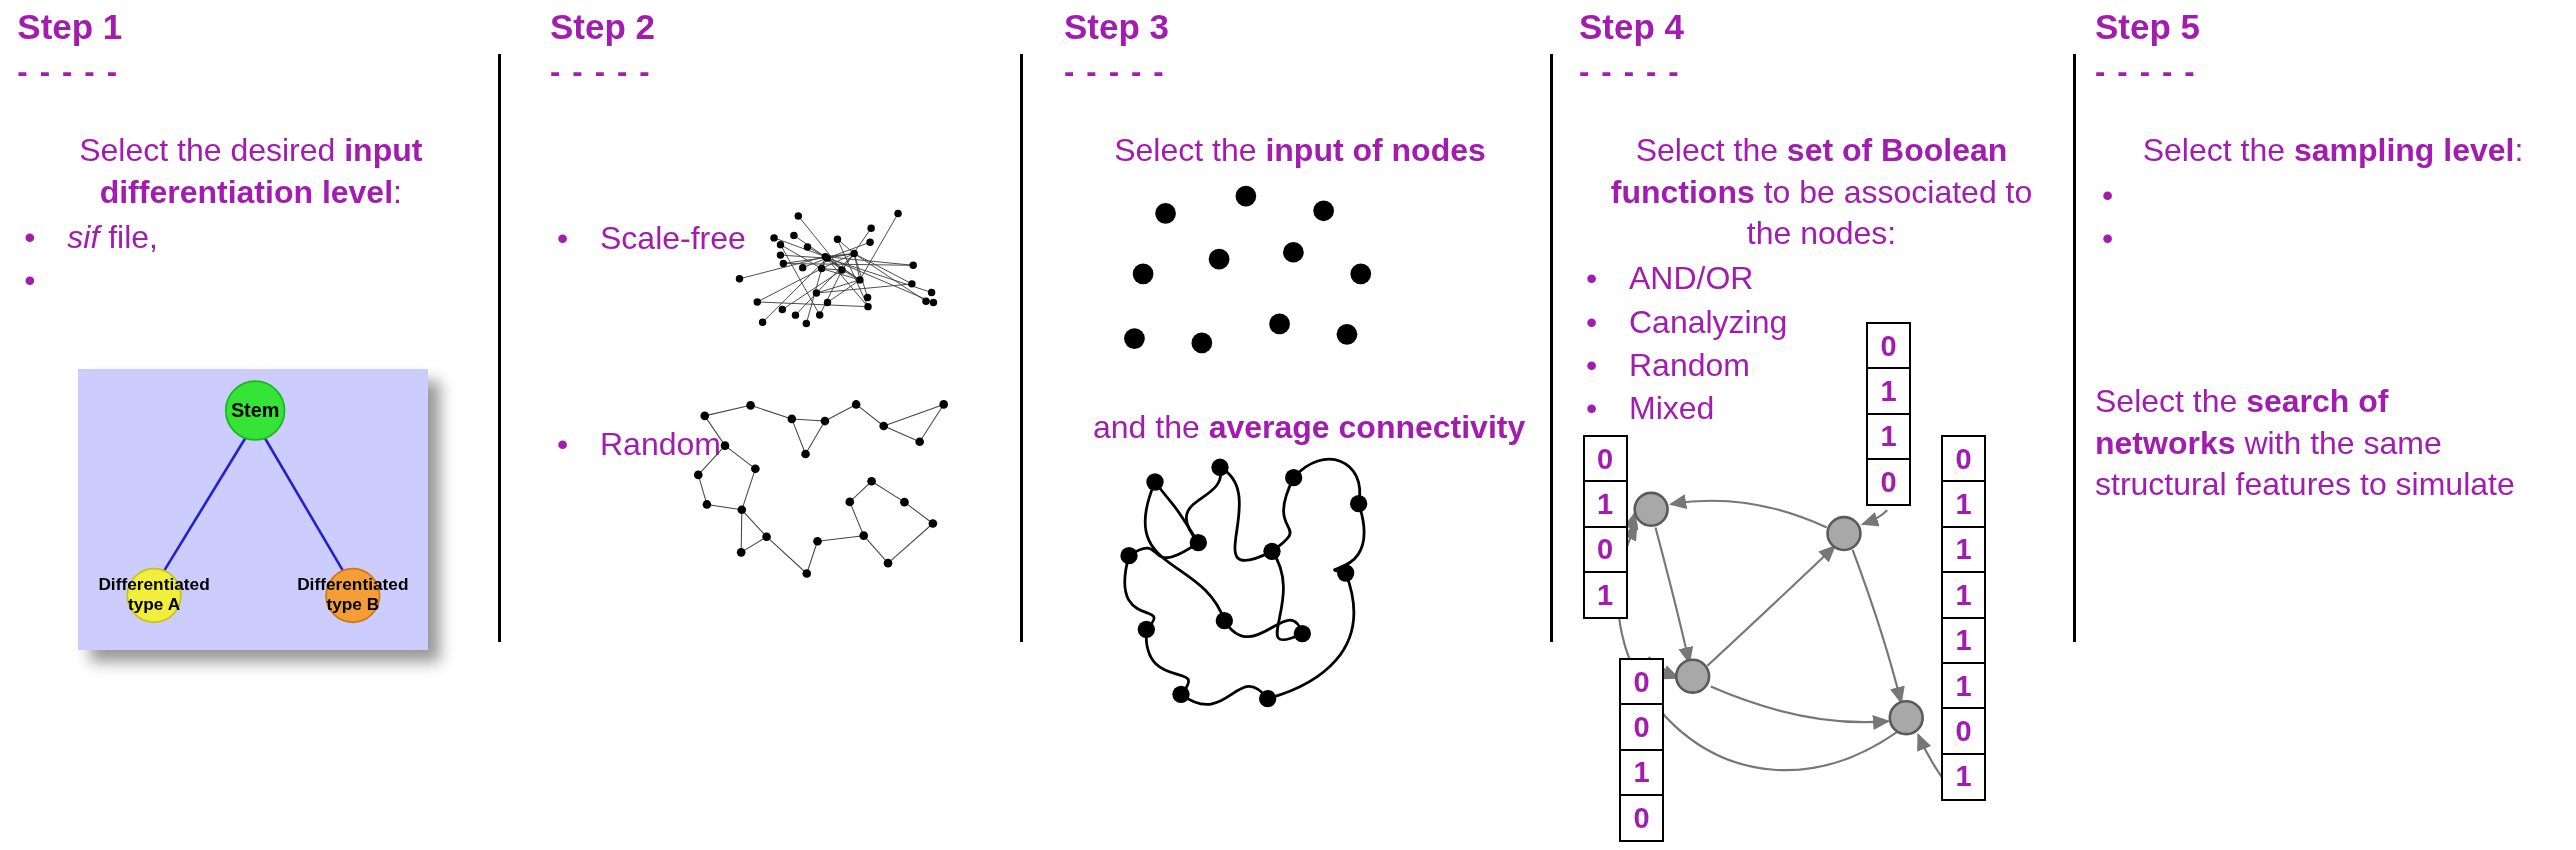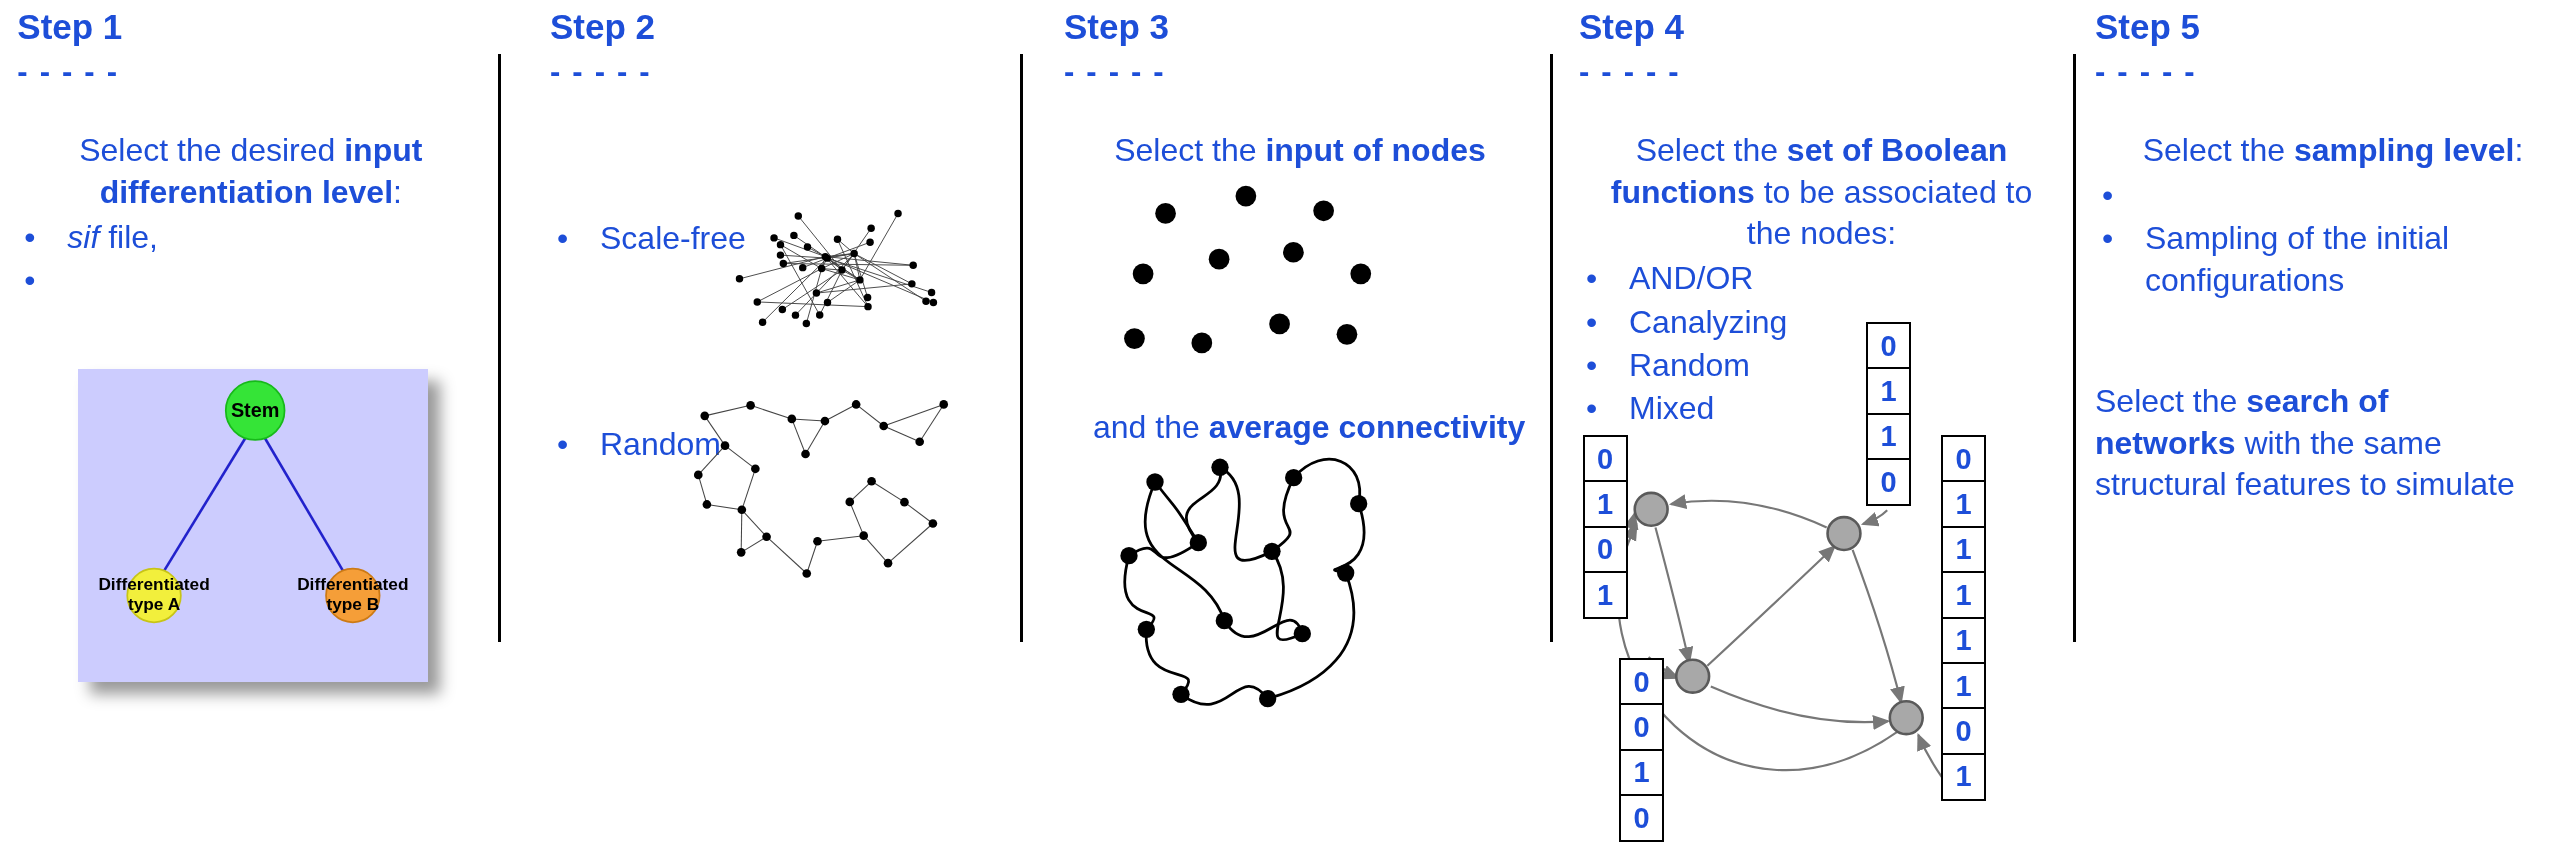--- a/index.html
+++ b/index.html
@@ -1,18 +1,18 @@
 <!DOCTYPE html>
 <html style="font-size:14px"><head>
 <meta charset="utf-8">
 <style>
   html,body { margin:0; padding:0; background:#fff; }
   #canvas {
     position:relative; width:2576px; height:851px; background:#fff;
-    font-family:"Liberation Sans", sans-serif; color:#1d4ed8; overflow:hidden;
+    font-family:"Liberation Sans", sans-serif; color:#a21caf; overflow:hidden;
   }
   .step { position:absolute; top:0; height:851px; }
   #step1 { left:17.3px;   width:467px; }
   #step2 { left:550px;  width:454px; }
   #step3 { left:1064px; width:472px; }
   #step4 { left:1579px; width:485px; }
   #step5 { left:2095px; width:476px; }
 
   .step h2 { font-size:35px; font-weight:bold; margin:7px 0 0 0; }
   .dashes  { font-size:31px; font-weight:bold; margin-top:7px; letter-spacing:1.7px; }
@@ -22,21 +22,21 @@
   .bullets { margin-top:3.5px; }
   .bullet-row { display:flex; font-size:32px; line-height:1.3; padding-left:7px; margin-top:1.7px; }
   .bullet-glyph { width:43px; flex:0 0 43px; }
   .bullet-text { flex:1; }
   #step1 .bullets { width:372px; }
 
   .vline { position:absolute; width:2.6px; background:#000; top:54px; height:588px; }
 
   
   .tree-box {
-    position:absolute; left:61px; top:369px; width:350px; height:313px;
+    position:absolute; left:61px; top:369px; width:350px; height:281px;
     background:#ccccfe; box-shadow:12px 12px 14px #999;
   }
   svg text { font-family:"Liberation Sans", sans-serif; }
 
   .figure { position:absolute; }
 
   
   .vec { position:absolute; display:flex; flex-direction:column; z-index:2; }
   .cell {
     width:45px; height:48px; box-sizing:border-box; border:2.6px solid #000;
@@ -371,20 +371,19 @@
   <div class="step" id="step5">
     <h2>Step 5</h2>
     <div class="dashes">- - - - -</div>
     <div class="intro">Select the <b>sampling level</b>:</div>
     <div class="bullets">
       <div class="bullet-row">
         <span class="bullet-glyph">•</span>
       </div>
       <div class="bullet-row">
         <span class="bullet-glyph">•</span>
-        <span class="bullet-text">Sampling of the initial<br>configurations</span>
       </div>
     </div>
     <div class="second" style="top:381px;">Select the <b>search of</b><br><b>networks</b> with the same<br>structural features to simulate</div>
   </div>
 
 </div>
 
 
 </body></html>

